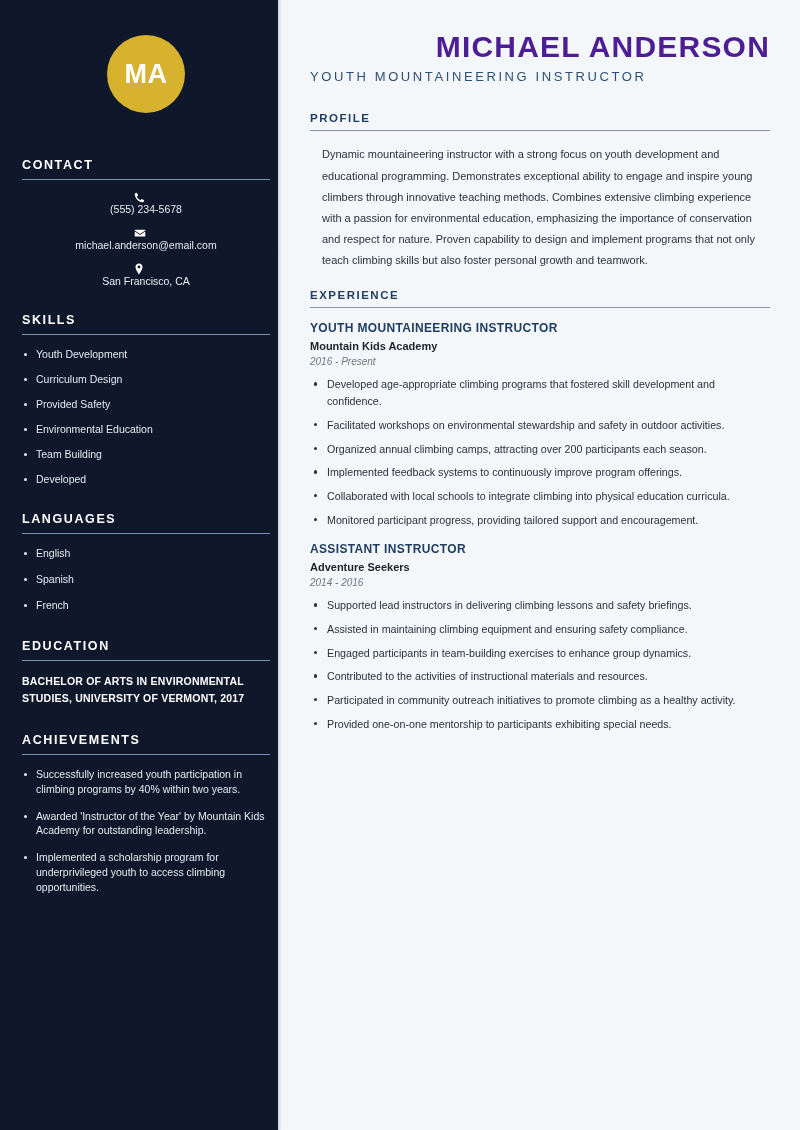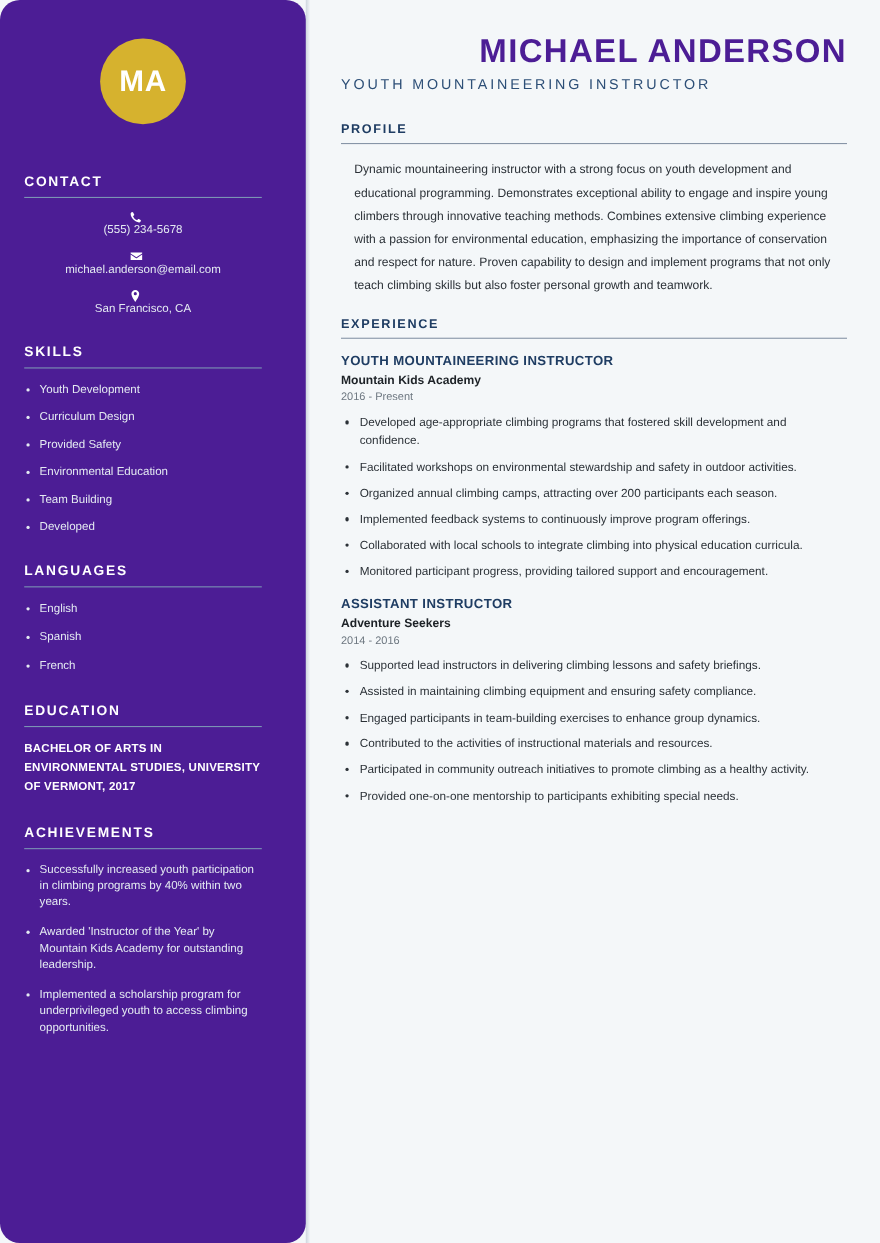--- a/index.html
+++ b/index.html
@@ -21,26 +21,25 @@
     height: 1130px;
     background: #f4f7f9;
     display: flex;
     box-sizing: border-box;
   }
 
   
   .sidebar {
     width: 278px;
     min-width: 278px;
-    background: #4c1d95;
+    background: #0f172a;
     box-sizing: border-box;
-    padding: 0 40px 0 22px;
+    padding: 0 8px 0 22px;
     position: relative;
     color: #ffffff;
-    border-radius: 18px;
   }
   .sidebar::after {
     content: "";
     position: absolute;
     top: 0;
     right: -4px;
     width: 4px;
     height: 100%;
     background: linear-gradient(to right, rgba(31,61,99,0.18), rgba(31,61,99,0));
   }
@@ -194,20 +193,21 @@
     margin-bottom: 5px;
   }
   .job-company {
     font-size: 11px;
     font-weight: bold;
     color: #1d2227;
     margin-bottom: 4px;
   }
   .job-dates {
     font-size: 10px;
+    font-style: italic;
     color: #6d7780;
     margin-bottom: 9px;
   }
   .job-bullets {
     list-style: none;
     margin: 0;
     padding: 0;
   }
   .job-bullets li {
     position: relative;

